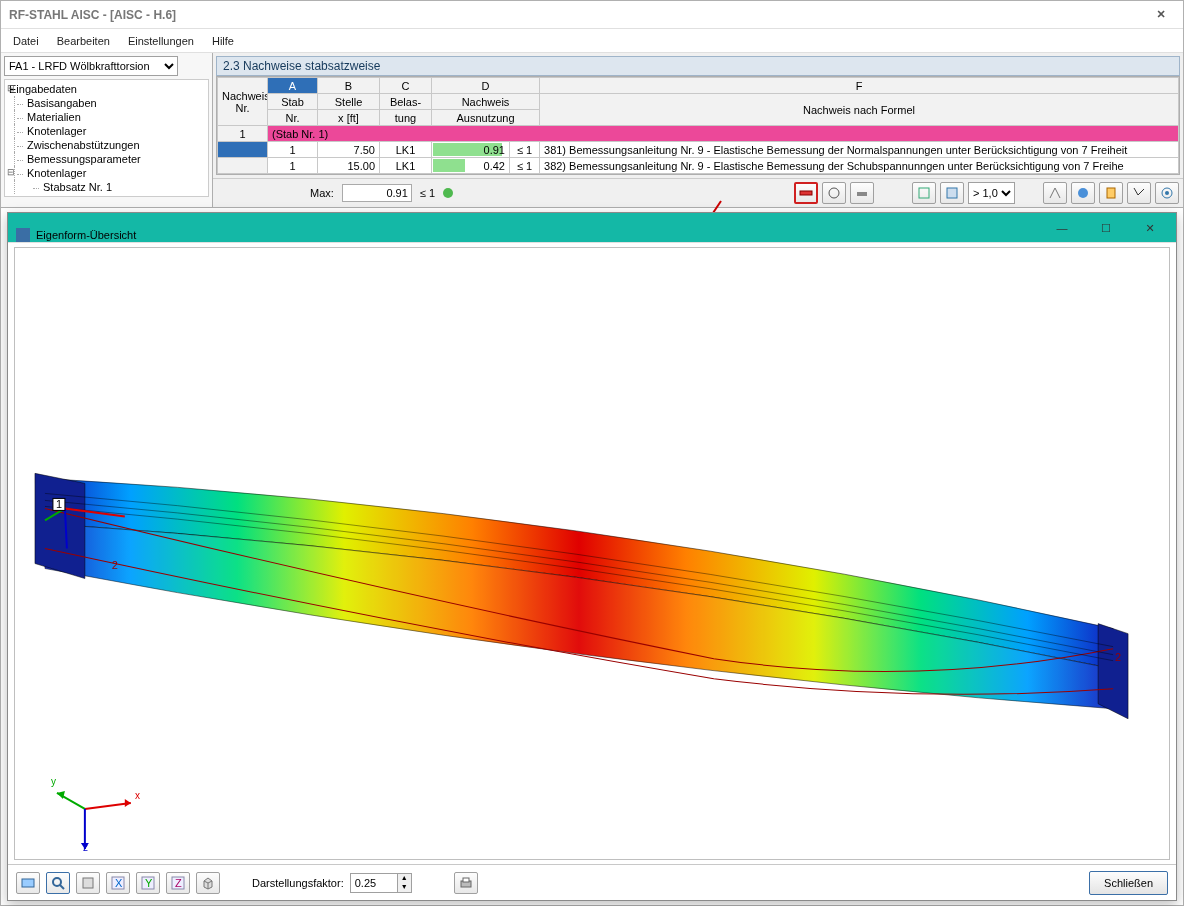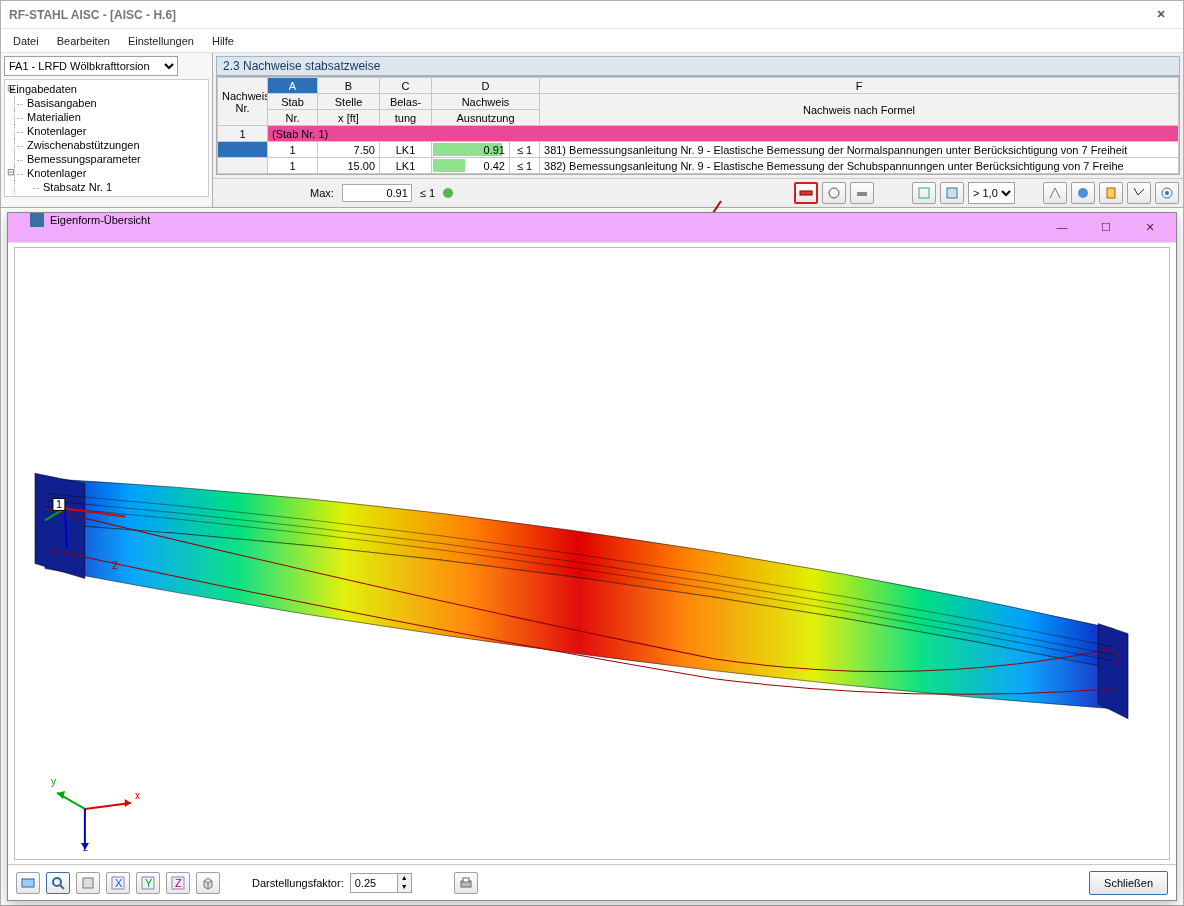--- a/index.html
+++ b/index.html
@@ -38,21 +38,21 @@
   td.bar .fill { position:absolute; left:1px; top:1px; bottom:1px; background:#8fe08f;}
   .footer-bar { display:flex; align-items:center; gap:4px; padding:3px 4px; background:#f0f0f0; border-top:1px solid #ccc;}
   .footer-bar .maxlabel { margin-left:79px; margin-right:4px;padding-left:14px;}
   .footer-bar input[type=text] { width:70px; height:18px; text-align:right; border:1px solid #aaa; padding:0 3px;}
   .small-btn { width:24px; height:22px; border:1px solid #a0a0a0; background:linear-gradient(#fdfdfd,#e8e8e8); display:inline-flex; align-items:center; justify-content:center; border-radius:2px;}
   .small-btn.highlight { border:2px solid #d02020; padding:0;}
   .green-dot { width:10px; height:10px; border-radius:50%; background:#4fb94f; display:inline-block;}
   select.combo { height:22px; border:1px solid #a0a0a0; background:#fff;}
 
   .dialog { position:absolute; left:6px; top:211px; width:1170px; height:689px; background:#fff; border:1px solid #8a8a8a; box-shadow:0 4px 12px rgba(0,0,0,.25);}
-  .dialog .dlg-title { height:30px; display:flex; align-items:flex-start; justify-content:space-between; padding:0 4px 0 22px; background:#f0abfc; border-bottom:1px solid #e0e0e0;}
+  .dialog .dlg-title { height:30px; display:flex; align-items:flex-end; justify-content:space-between; padding:0 4px 0 8px; background:#14b8a6; border-bottom:1px solid #e0e0e0;}
   .dialog .dlg-title .t { display:flex; align-items:center; gap:6px; font-size:12px;}
   .dialog .dlg-title .controls { display:flex;}
   .dialog .dlg-title .controls div { width:44px; height:28px; display:flex; align-items:center; justify-content:center; color:#333;}
   .viewport { position:absolute; left:6px; top:34px; right:6px; bottom:40px; border:1px solid #bfbfbf; background:#fff; overflow:hidden;}
   .dlg-footer { position:absolute; left:0; right:0; bottom:0; height:36px; border-top:1px solid #c8c8c8; display:flex; align-items:center; padding:0 8px; gap:6px;}
   .dlg-footer .spacer { flex:1;}
   .btn { height:24px; padding:0 14px; border:1px solid #8a8a8a; background:linear-gradient(#fdfdfd,#e4e4e4); border-radius:2px;}
   .btn.primary { border:1px solid #3b6fa7;}
   .spinner { display:inline-flex; border:1px solid #a0a0a0; height:20px;}
   .spinner input { width:46px; border:none; text-align:left; padding:0 4px;}

